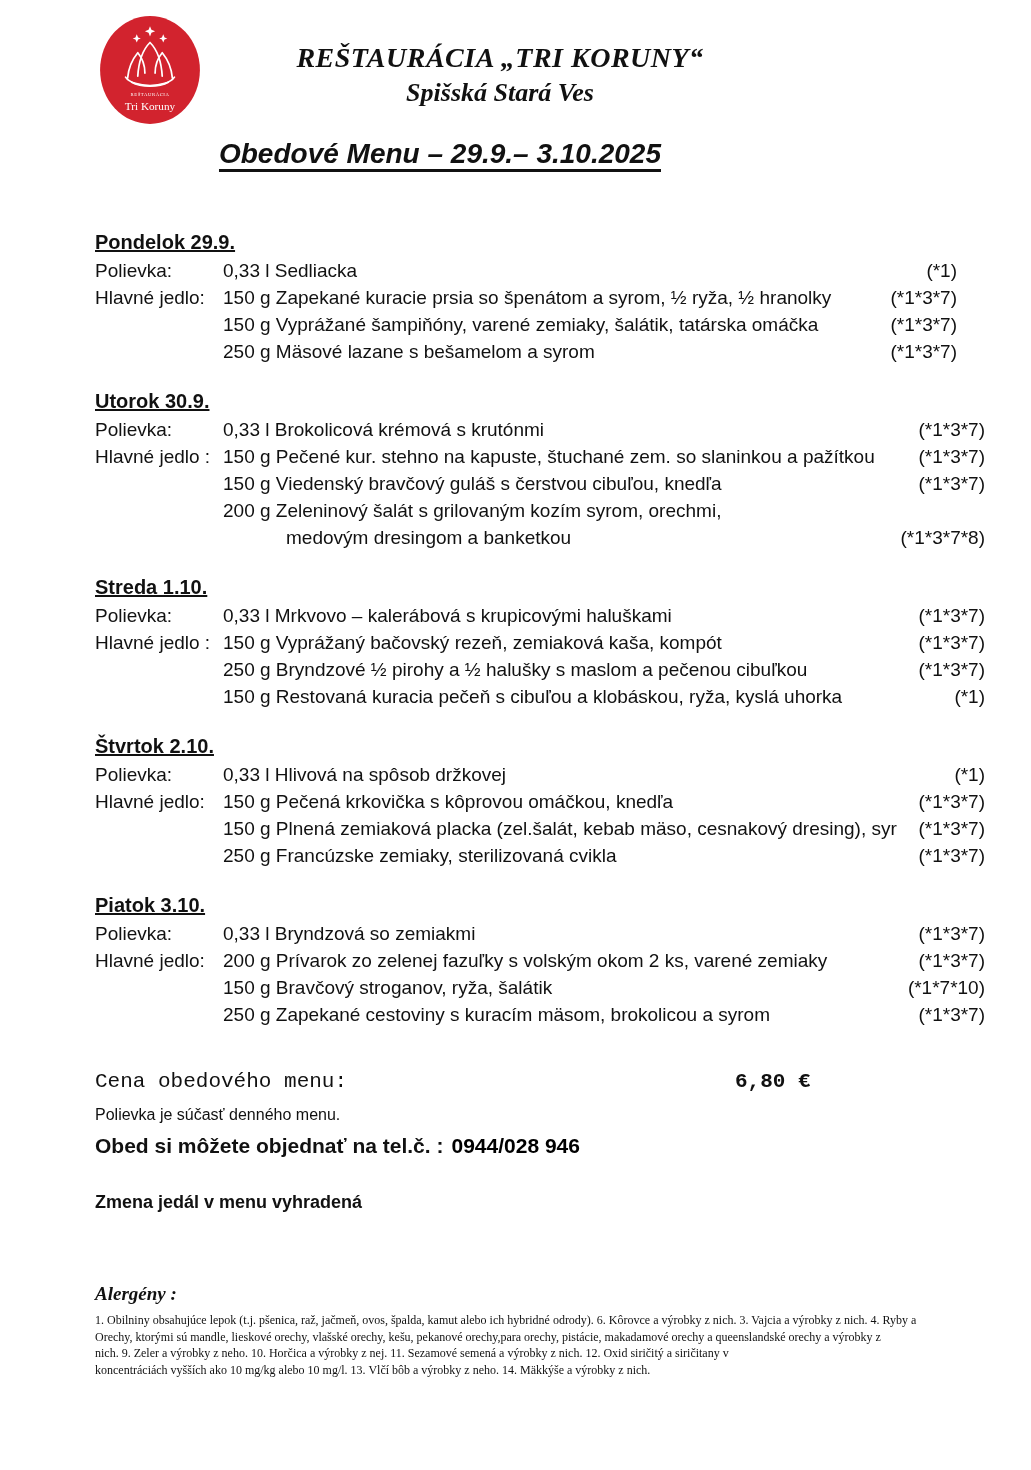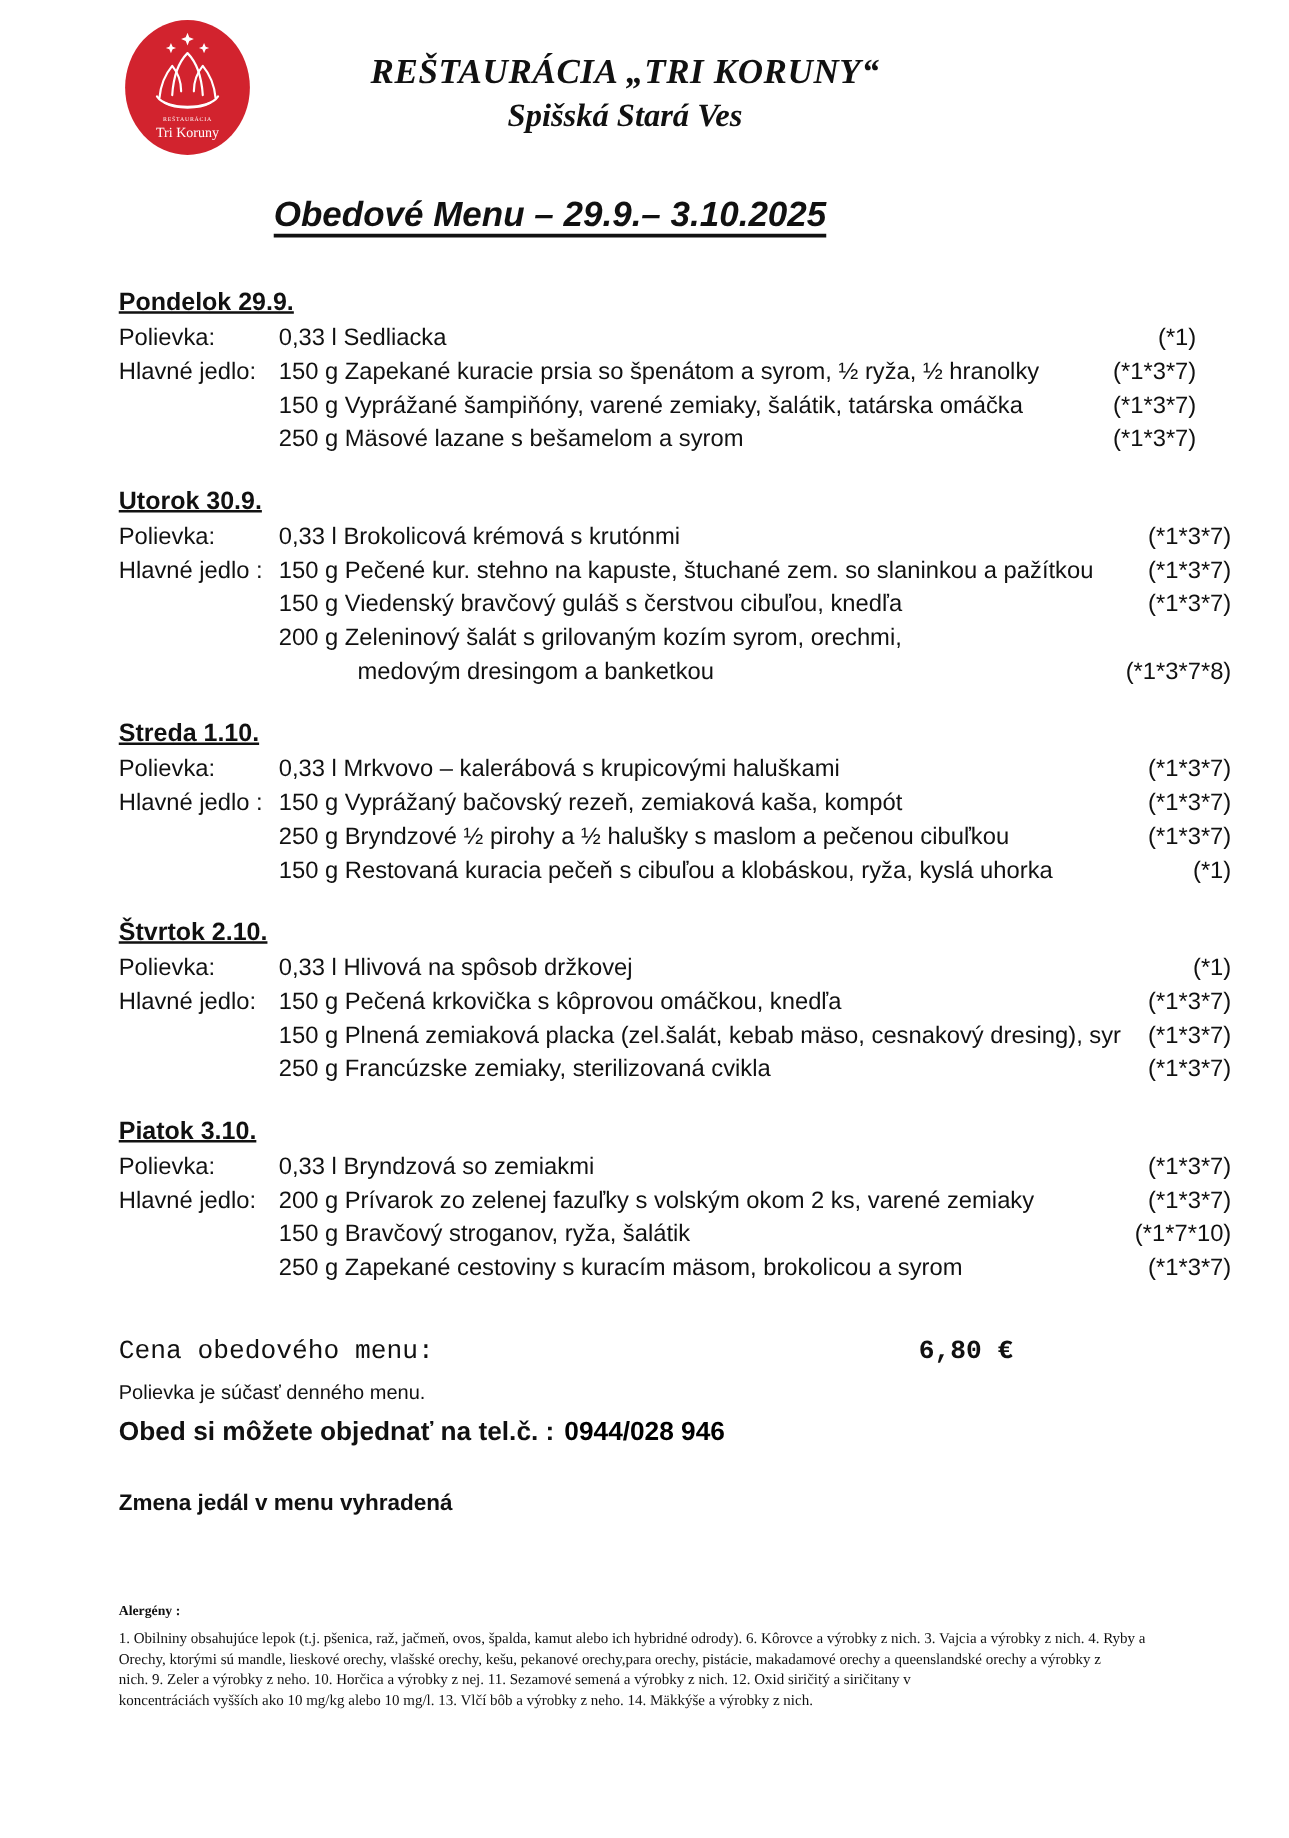--- a/index.html
+++ b/index.html
@@ -9,21 +9,21 @@
     font-family:"Liberation Sans", sans-serif; color:#111; overflow:hidden;
   }
   
   .logo { position:absolute; left:99px; top:15px; width:102px; height:110px; }
   
   .header-text { position:absolute; left:230px; top:42px; width:540px; text-align:center;
                  font-family:"Liberation Serif", serif; font-style:italic; font-weight:bold; }
   .restaurant-name { font-size:28px; letter-spacing:0.5px; }
   .restaurant-city { font-size:26px; margin-top:4px; }
   
-  .menu-title-wrap { position:absolute; left:0; top:156px; width:850px; text-align:center;padding-left:30px; }
+  .menu-title-wrap { position:absolute; left:0; top:138px; width:850px; text-align:center;padding-left:30px; }
   .menu-title { display:inline-block; font-weight:bold; font-style:italic; font-size:28px;
                 text-decoration:underline; text-decoration-thickness:3px; text-underline-offset:6px; }
   
   .content { position:absolute; left:95px; top:229px; width:890px; }
   .day-section { margin-bottom:23px; }
   .day-heading { font-size:20px; font-weight:bold; line-height:26px;
                  text-decoration:underline; text-decoration-thickness:2px; margin-bottom:2px; }
   .menu-row { position:relative; display:flex; font-size:19px; line-height:27px; }
   .row-label { flex:0 0 128px; }
   .row-text { white-space:nowrap; padding-right:80px; }
@@ -34,21 +34,21 @@
   .footer { position:absolute; left:95px; top:1068px; width:890px; }
   .price-row { position:relative; font-size:21px; line-height:28px;font-family:Liberation Mono, monospace; }
   .price-value { position:absolute; left:640px; top:0; font-weight:bold; }
   .soup-note { margin-top:8px; font-size:16px; line-height:22px; }
   .order-line { margin-top:6px; font-size:21px; font-weight:bold; line-height:28px; }
   .order-phone { margin-left:8px; }
   .change-note { margin-top:32px; font-size:18px; font-weight:bold; }
   
   .allergens { position:absolute; left:95px; top:1283px; width:900px;
                font-family:"Liberation Serif", serif; }
-  .allergens-title { font-weight:bold; font-size:11px; margin-bottom:7px; }
+  .allergens-title { font-weight:bold; font-style:italic; font-size:19px; margin-bottom:7px; }
   .allergen-line { font-size:12px; line-height:16.5px; white-space:nowrap; }
 </style>
 </head>
 <body>
 
 <div class="page">
 
   <svg class="logo" viewBox="0 0 100 108">
     <ellipse cx="50" cy="54" rx="49" ry="53" fill="#d2232e"></ellipse>
     <g stroke="#ffffff" stroke-width="1.7" fill="none" stroke-linecap="round" stroke-linejoin="round">

